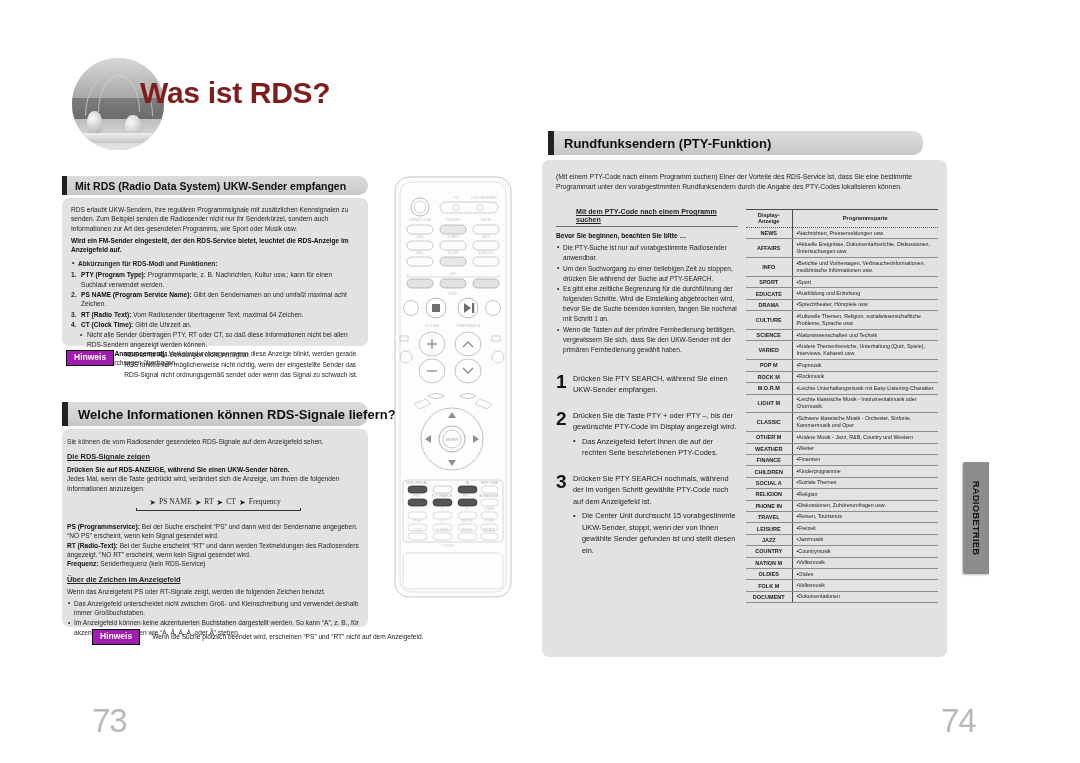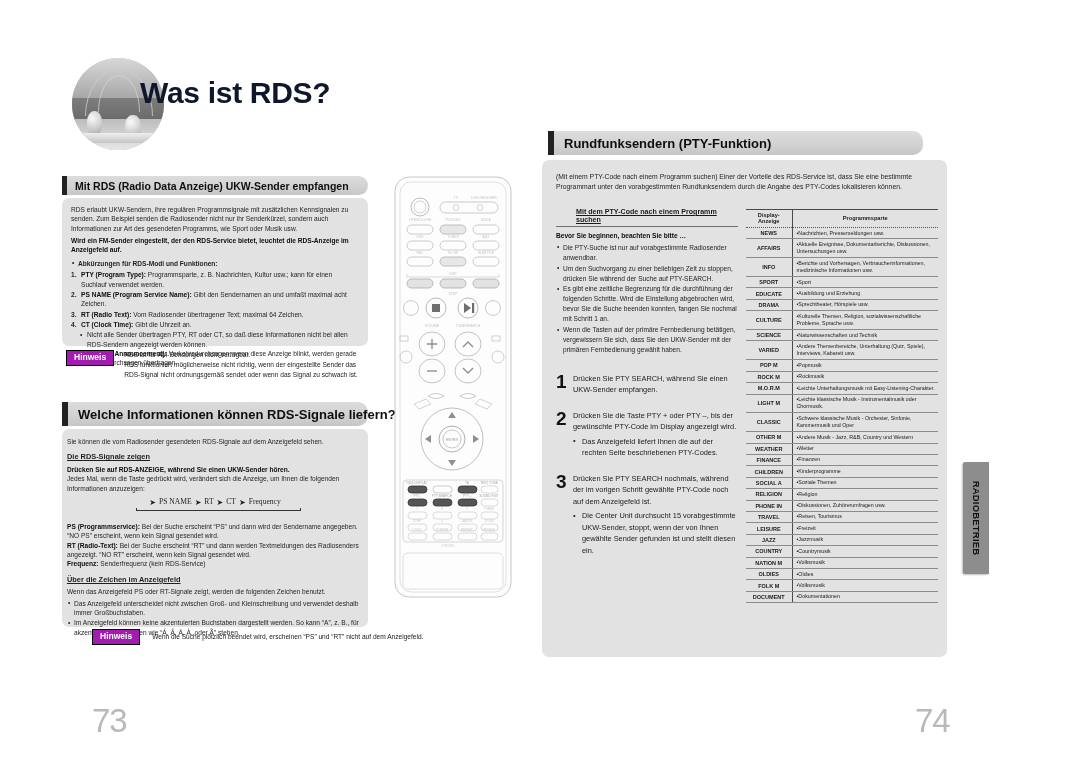--- a/index.html
+++ b/index.html
@@ -81,21 +81,21 @@
     background: linear-gradient(180deg, #efefef, #c4c4c4);
     border-radius: 4px;
   }
 
   .title-text {
     position: absolute;
     left: 78px;
     top: 18px;
     font-size: 30px;
     font-weight: bold;
-    color: #0f172a;
+    color: #7f1d1d;
     letter-spacing: -0.3px;
     white-space: nowrap;
   }
 
   
   .sec-head {
     position: absolute;
     height: 19px;
     background: linear-gradient(180deg, #dcdcdc 0%, #d2d2d2 55%, #c6c6c6 100%);
     border-radius: 0 10px 10px 0;
@@ -351,21 +351,21 @@
       <div class="dome2"></div>
       <div class="spk-l"></div>
       <div class="spk-r"></div>
       <div class="tbl"></div>
     </div>
     <div class="title-text">Was ist RDS?</div>
   </div>
 
   <div class="sec-head" style="left:62px; top:176px; width:306px;">
     <div class="bar"></div>
-    <div class="sec-title">Mit RDS (Radio Data Anzeige) UKW-Sender empfangen</div>
+    <div class="sec-title">Mit RDS (Radio Data System) UKW-Sender empfangen</div>
   </div>
 
   <div class="panel" style="left:62px; top:198px; width:306px; height:148px; padding:7px 9px;">
     <div class="ptxt">
       <p>RDS erlaubt UKW-Sendern, ihre regulären Programmsignale mit zusätzlichen Kennsignalen zu senden. Zum Beispiel senden die Radiosender nicht nur ihr Senderkürzel, sondern auch Informationen zur Art des gesendeten Programms, wie Sport oder Musik usw.</p>
       <p style="margin-bottom:4px;"><b>Wird ein FM-Sender eingestellt, der den RDS-Service bietet, leuchtet die RDS-Anzeige im Anzeigefeld auf.</b></p>
       <div class="li" style="font-weight:bold; margin-bottom:2px;">
         <span>Abkürzungen für RDS-Modi und Funktionen:</span>
       </div>
 
@@ -754,15 +754,15 @@
           <td class="code">DOCUMENT</td>
           <td class="desc">Dokumentationen</td>
         </tr>
     </tbody>
   </table>
 
   <div class="side-tab">
     <span>RADIOBETRIEB</span>
   </div>
 
-  <div class="folio" style="left:915px; top:658px;">74</div>
+  <div class="folio" style="left:941px; top:658px;">74</div>
 
 </div>
 
 </body></html>

